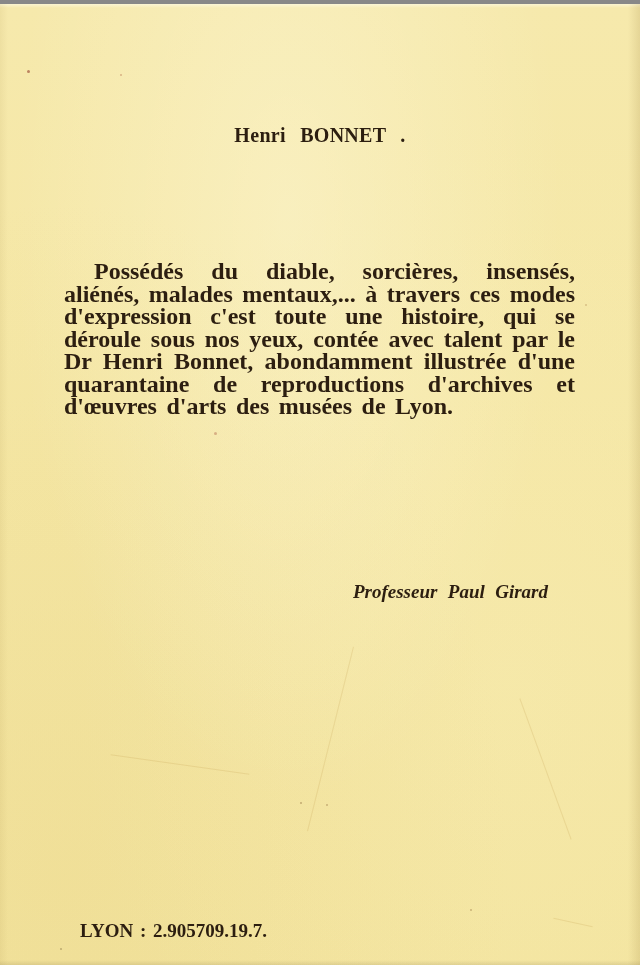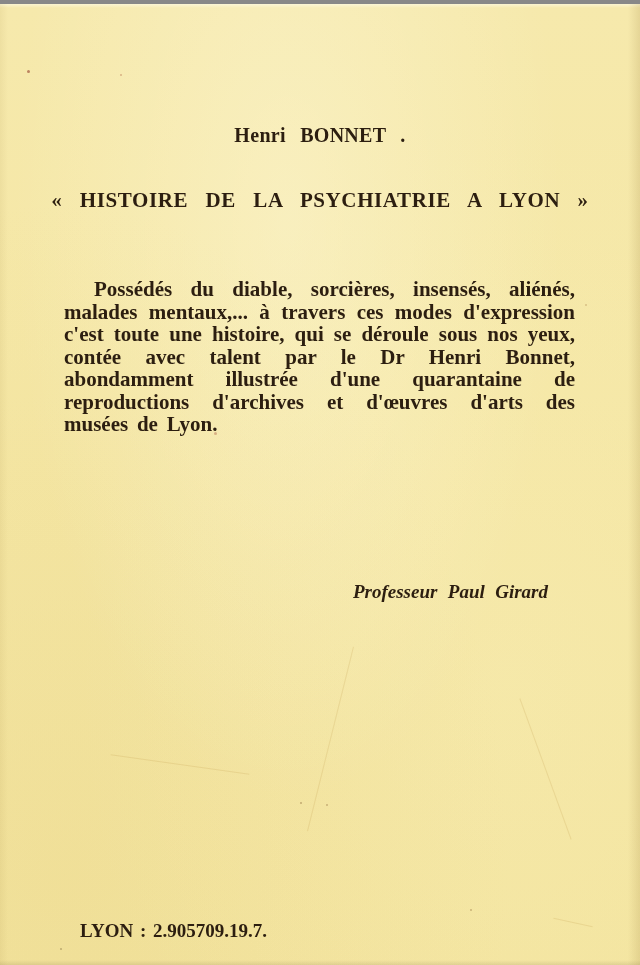--- a/index.html
+++ b/index.html
@@ -38,24 +38,24 @@
     top: 184px;
     left: 0;
     width: 100%;
     text-align: center;
     font-size: 21px;
     word-spacing: 0.55em;
     letter-spacing: 0.6px;
   }
   .blurb {
     position: absolute;
-    top: 274px;
+    top: 256px;
     left: 64px;
     width: 511px;
-    font-size: 21px;
+    font-size: 24px;
     line-height: 22.5px;
     text-align: justify;
     text-indent: 30px;
     word-spacing: 3.5px;
   }
   .quote {
     position: absolute;
     top: 464px;
     left: 62px;
     width: 512px;
@@ -131,21 +131,20 @@
 </head>
 <body>
 
 <div class="page">
   <div class="edge-top"></div>
   <div class="edge-left"></div>
   <div class="edge-right"></div>
   <div class="edge-bottom"></div>
 
   <div class="author">Henri BONNET .</div>
-  <div class="title">« HISTOIRE DE LA PSYCHIATRIE A LYON »</div>
   <div class="blurb">Possédés du diable, sorcières, insensés, aliénés, malades mentaux,... à travers ces modes d'expression c'est toute une histoire, qui se déroule sous nos yeux, contée avec talent par le Dr Henri Bonnet, abondamment illustrée d'une quarantaine de reproductions d'archives et d'œuvres d'arts des musées de Lyon.</div>
   <div class="attribution">Professeur Paul Girard</div>
 
   <div class="footer">
     <span>LYON : 2.905709.19.7.</span>
   </div>
 
   <div class="speck s1"></div>
   <div class="speck s2"></div>
   <div class="speck s3"></div>

